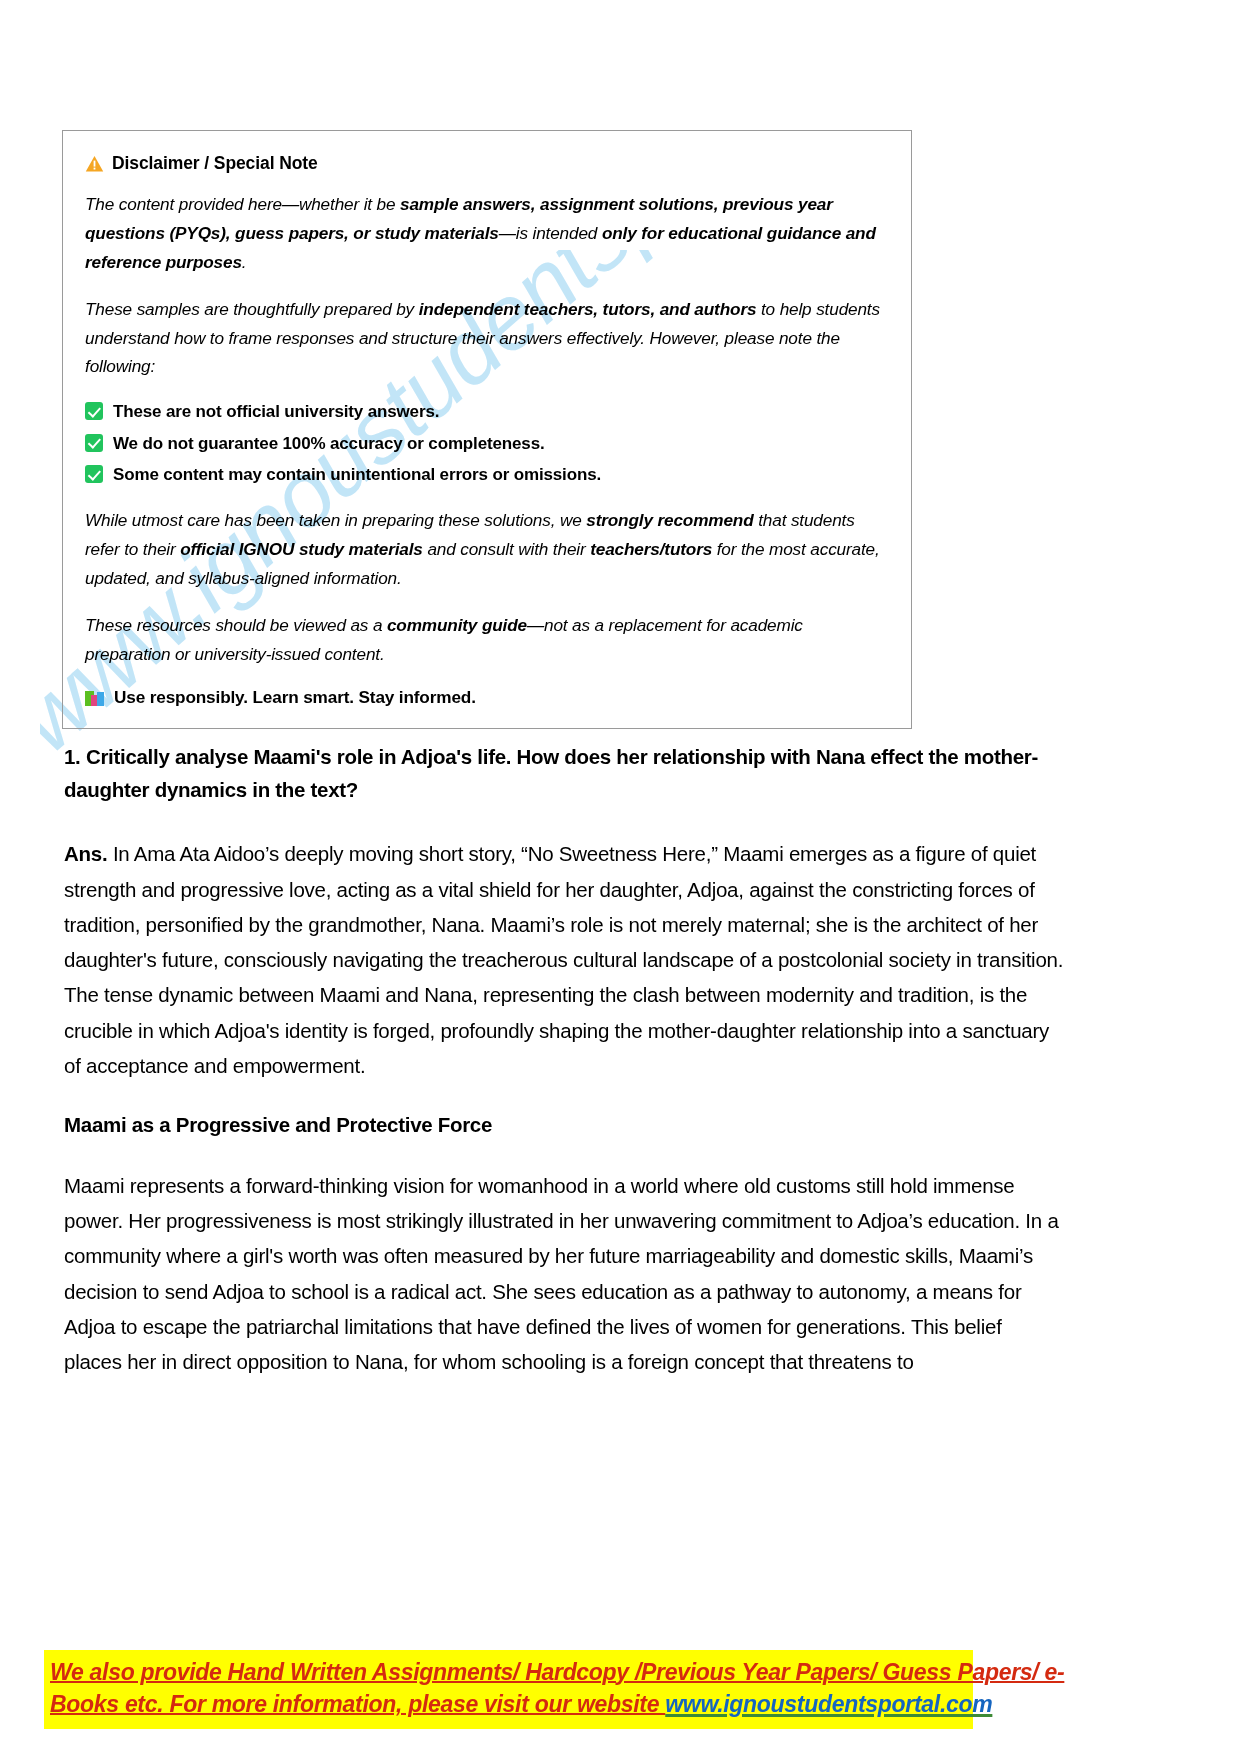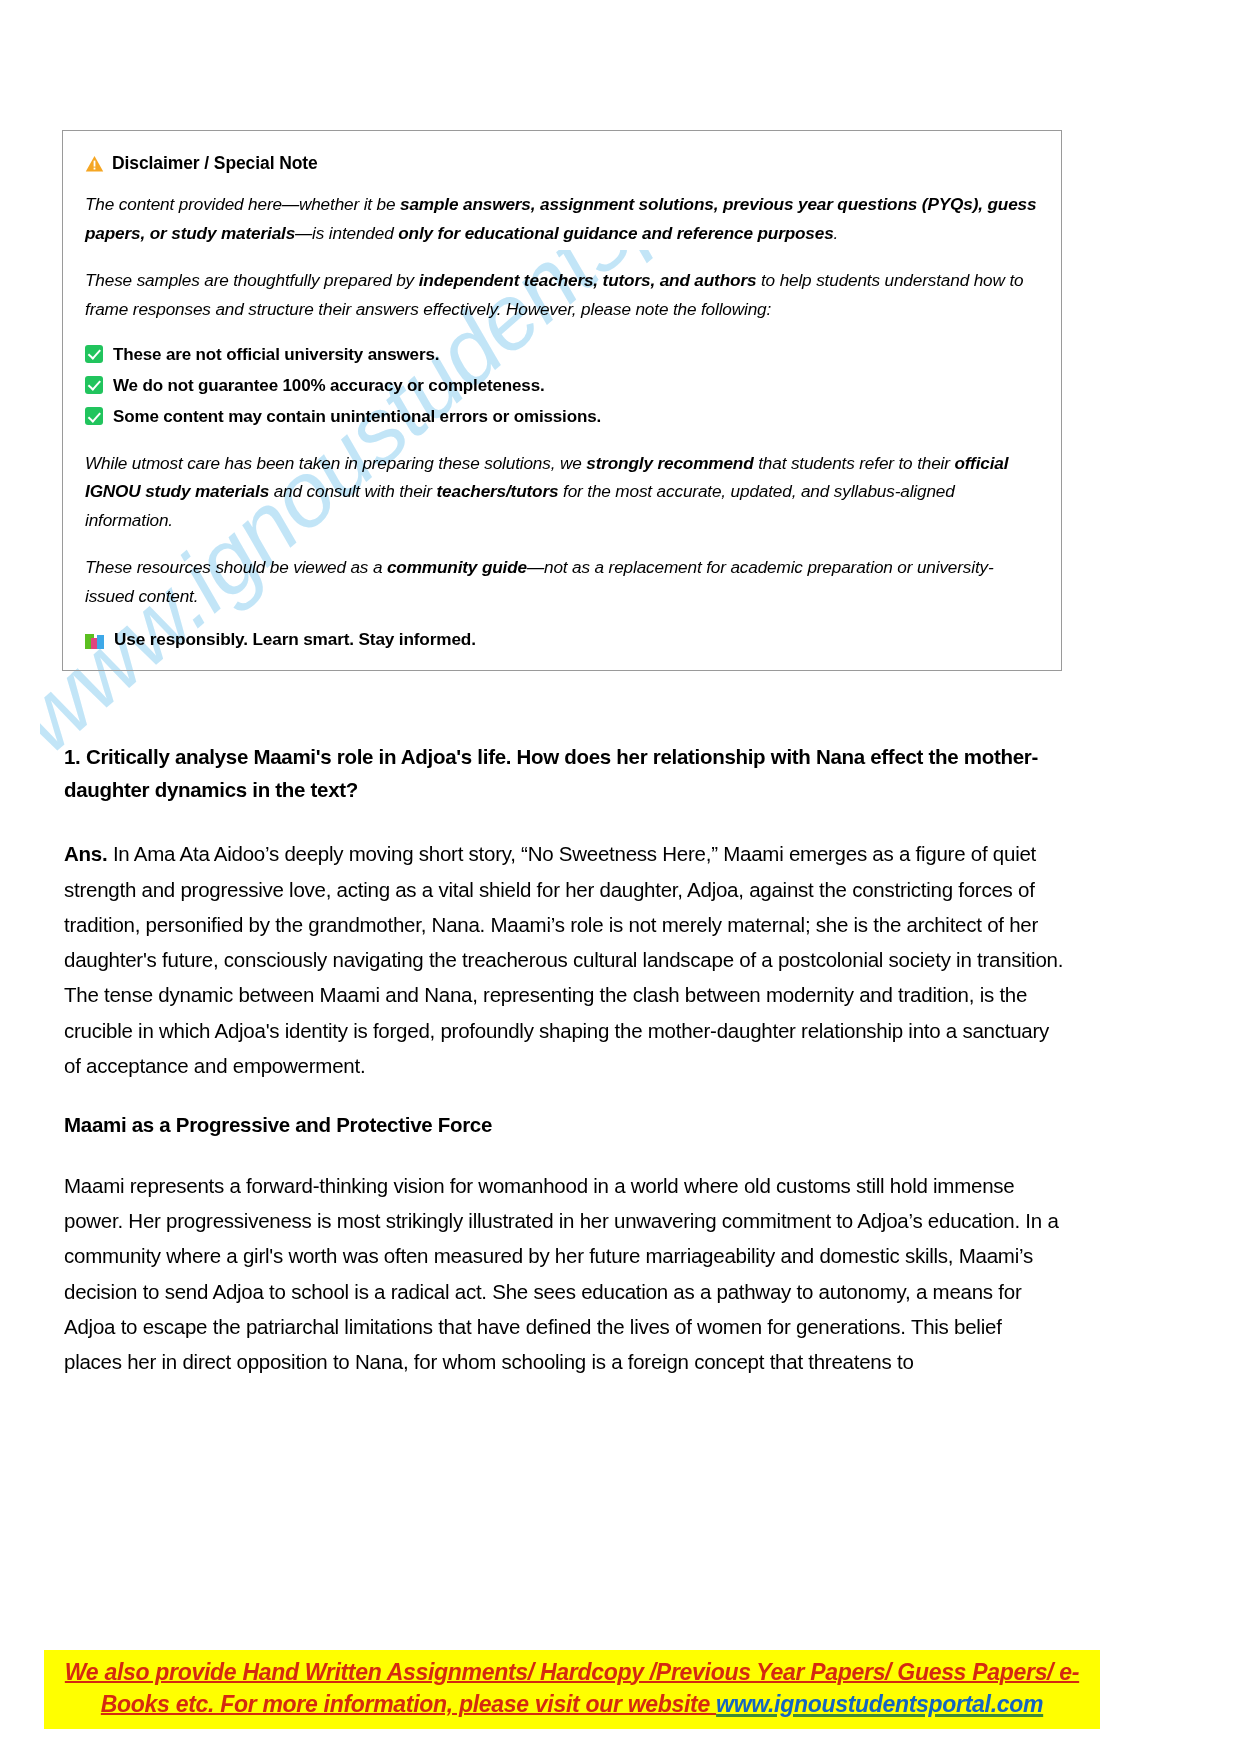--- a/index.html
+++ b/index.html
@@ -46,21 +46,21 @@
     transform-origin: left center;
     letter-spacing: -1px;
     opacity: 0.95;
   }
 
   
   .disclaimer-box {
     position: absolute;
     left: 62px;
     top: 130px;
-    width: 1000px;
+    width: 850px;
     box-sizing: border-box;
     border: 1px solid #9a9a9a;
     background: transparent;
     padding: 20px 22px 20px 22px;
     z-index: 10;
   }
   .disc-title {
     display: flex;
     align-items: center;
     gap: 8px;
@@ -171,21 +171,21 @@
     line-height: 1.6;
     margin: 0 0 26px 0;
     letter-spacing: -0.3px;
   }
 
   
   .footer-banner {
     position: absolute;
     left: 44px;
     bottom: 26px;
-    width: 1056px;
+    width: 929px;
     background: #ffff00;
     box-sizing: border-box;
     padding: 6px 6px 8px 6px;
     text-align: center;
     z-index: 20;
   }
   .footer-line {
     font-size: 23px;
     font-style: italic;
     font-weight: bold;

